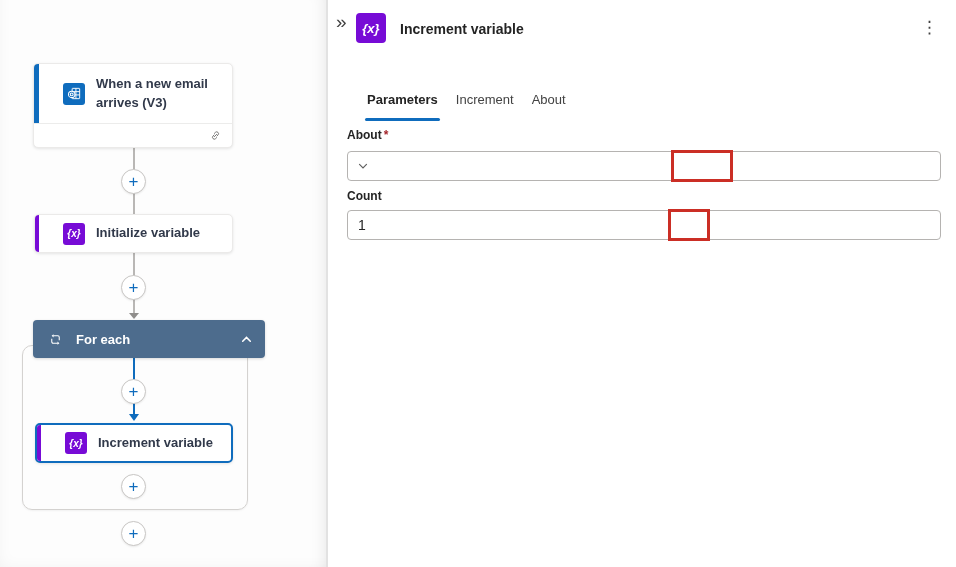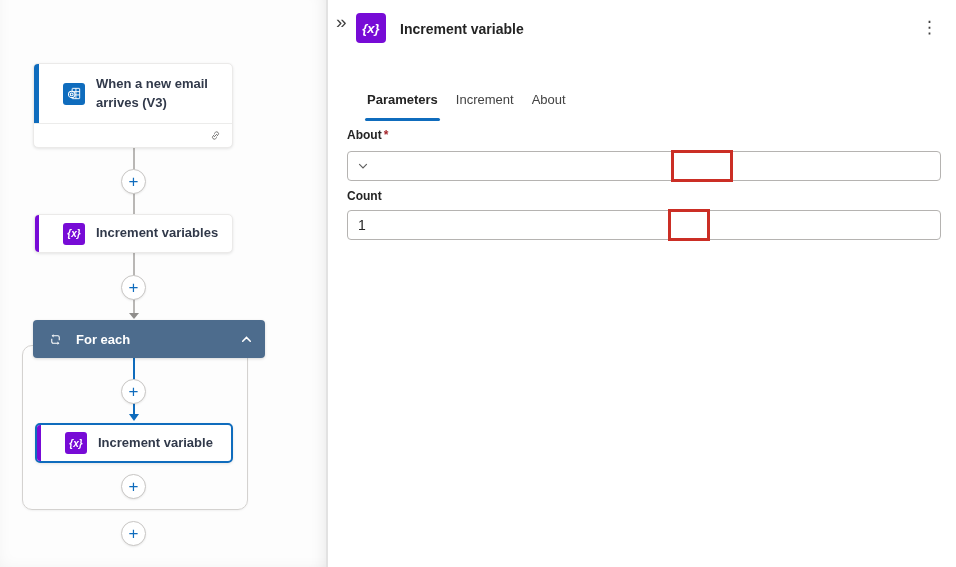--- a/index.html
+++ b/index.html
@@ -127,21 +127,21 @@
     <div class="plus-circle" style="left:121px; top:169px;">
       <span>+</span>
     </div>
 
     <div class="card init-card">
       <div class="accent-bar purple"></div>
       <div class="card-body">
         <div class="node-icon purple">
           <span>{x}</span>
         </div>
-        <div class="node-title">Increment variables</div>
+        <div class="node-title">Initialize variable</div>
       </div>
     </div>
 
     <div class="plus-circle" style="left:121px; top:275px;">
       <span>+</span>
     </div>
 
     <div class="foreach-header">
       <svg viewBox="0 0 16 16" width="13" height="13">
         <g fill="none" stroke="#fff" stroke-width="1.3">

